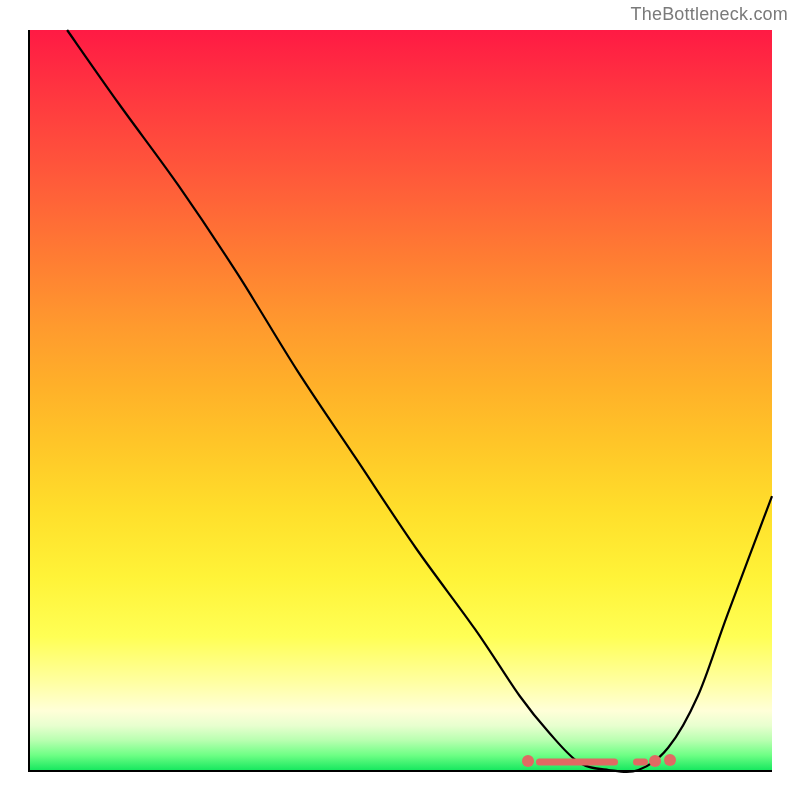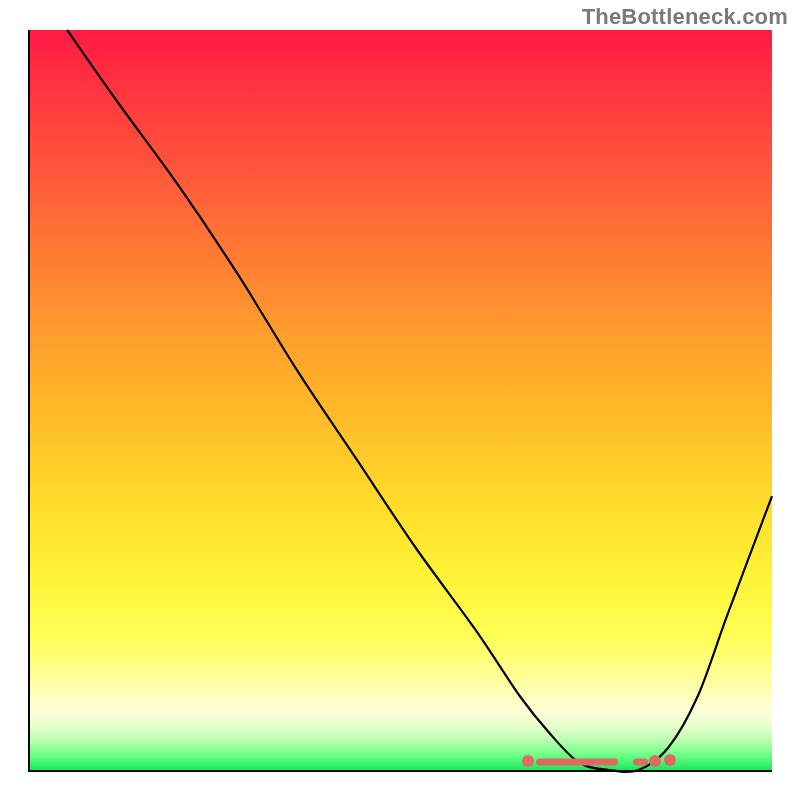--- a/index.html
+++ b/index.html
@@ -7,22 +7,22 @@
     width: 800px;
     height: 800px;
     background: #ffffff;
     position: relative;
     font-family: Arial, sans-serif;
   }
   .watermark {
     position: absolute;
     top: 4px;
     right: 12px;
-    font-size: 22px;
-    font-weight: bold;
+    font-size: 18px;
+    font-weight: normal;
     color: #7a7a7a;
     letter-spacing: 0.2px;
   }
   .chart-frame {
     position: absolute;
     left: 28px;
     top: 30px;
     width: 744px;
     height: 742px;
     border-left: 2.5px solid #000;

